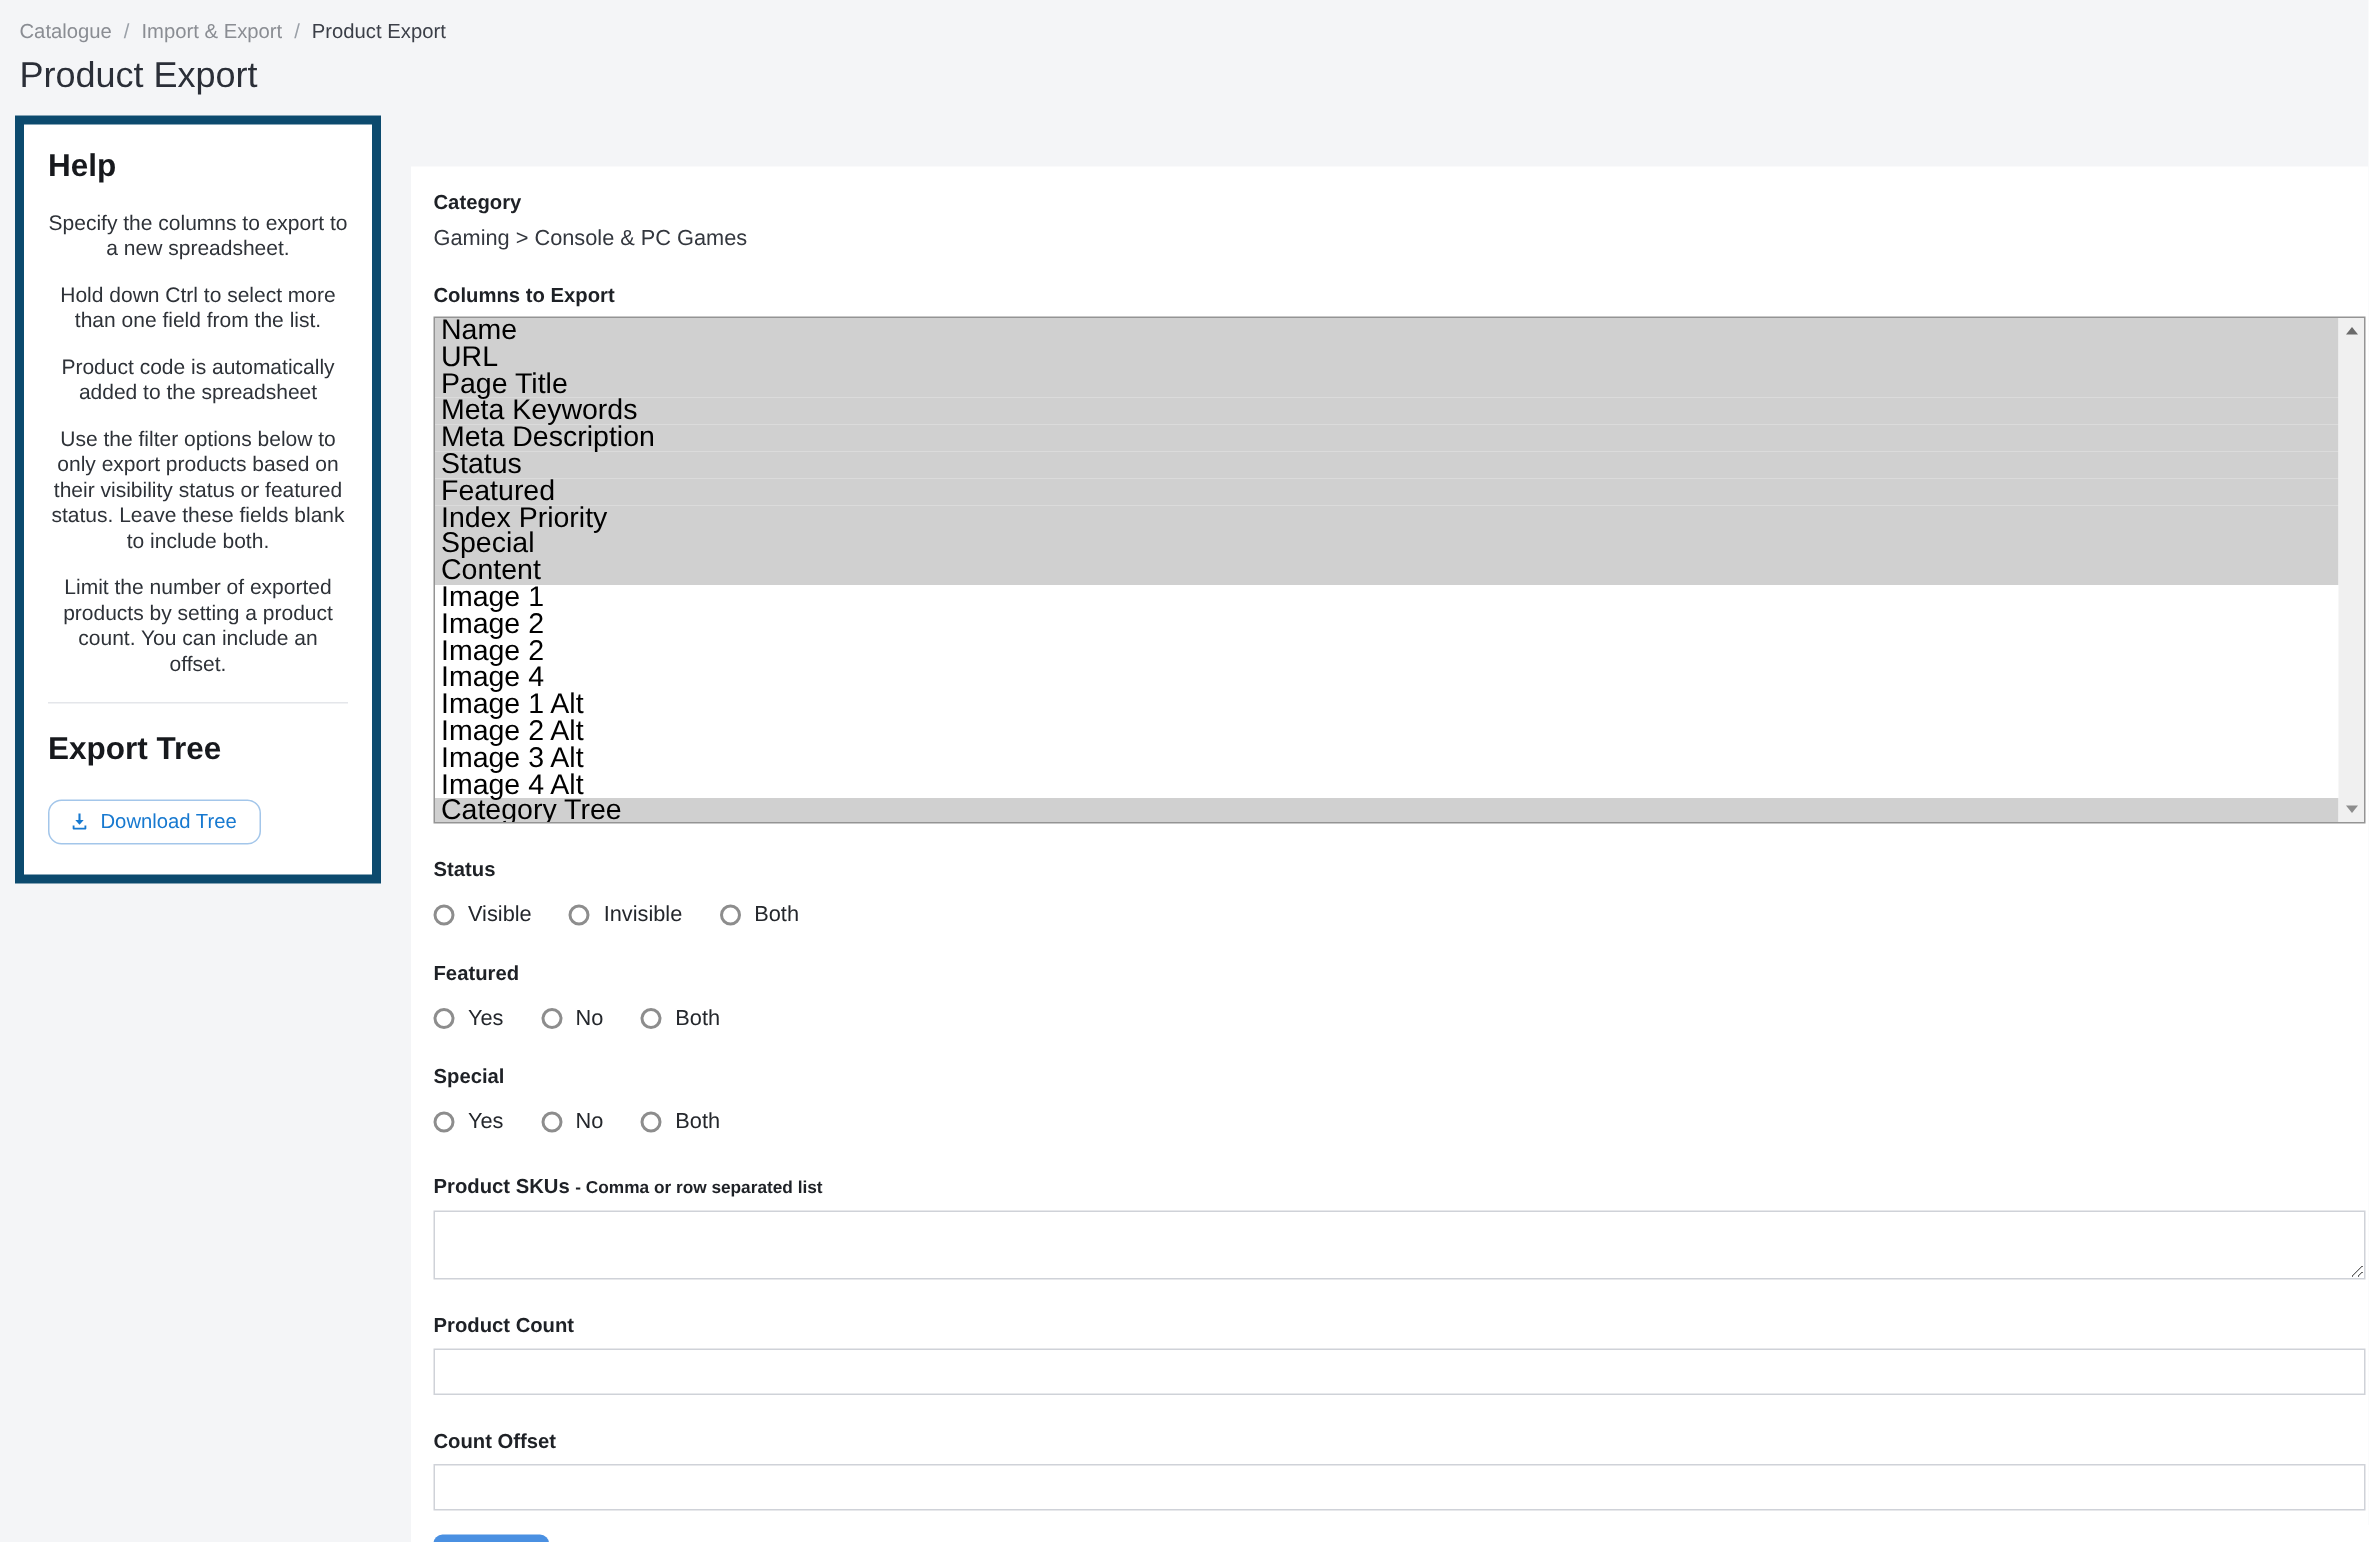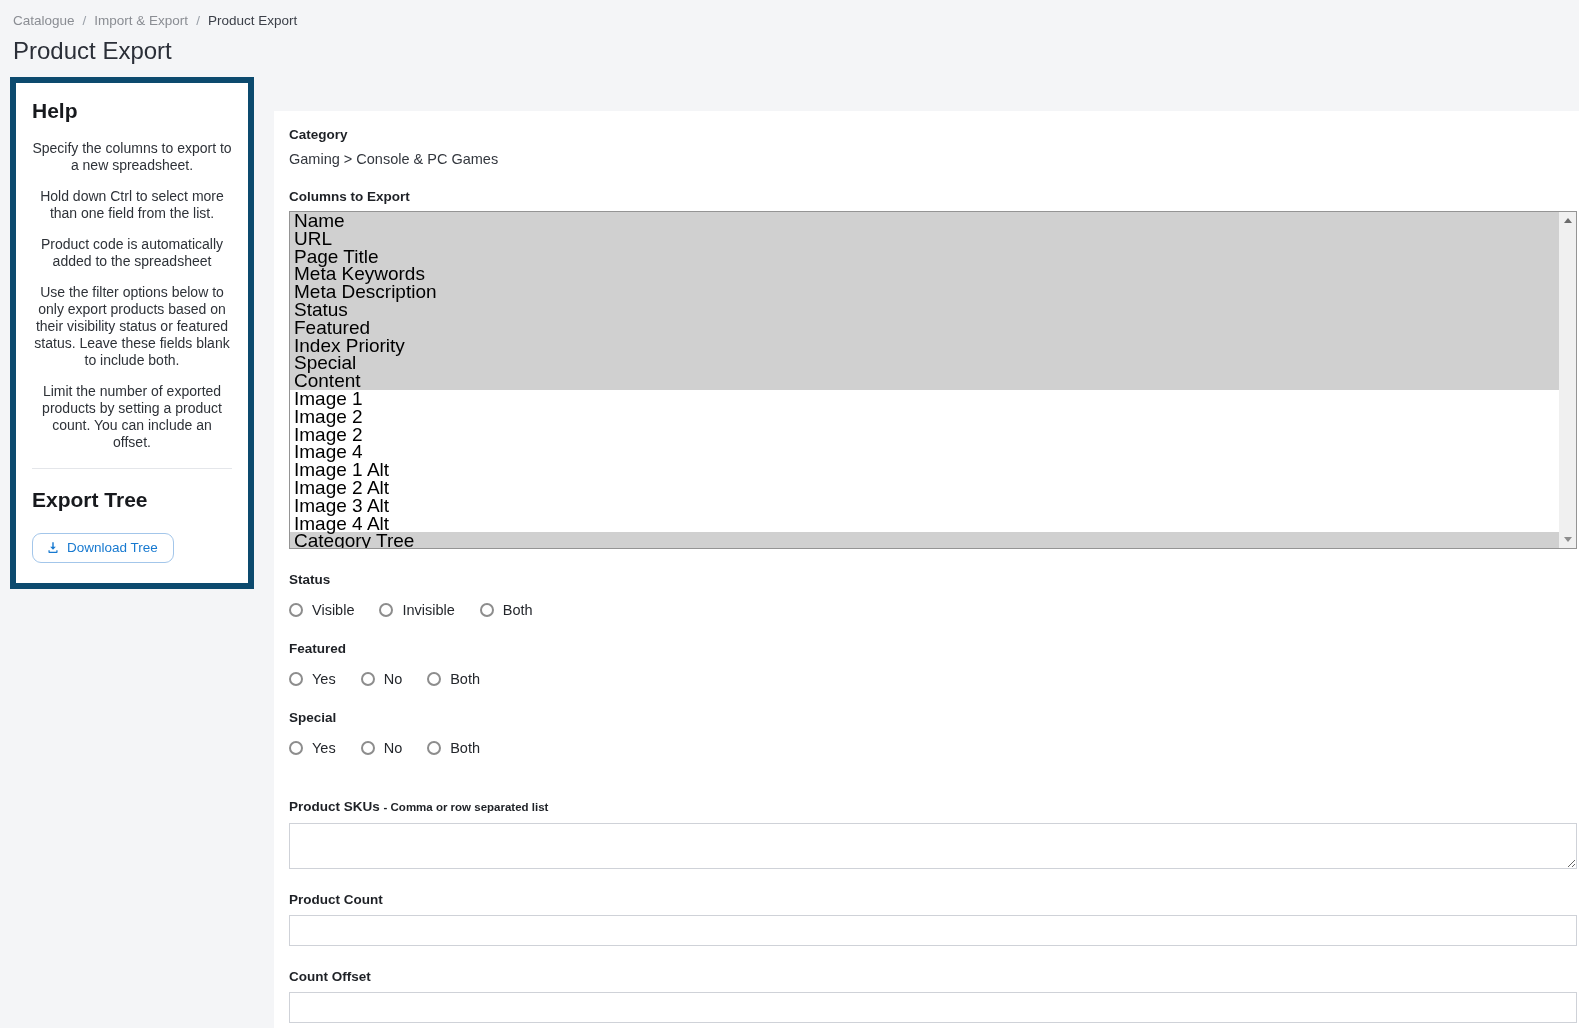--- a/index.html
+++ b/index.html
@@ -149,21 +149,21 @@
   .radio-circle {
     width: 14px; height: 14px;
     border: 2px solid #8d8d8d;
     border-radius: 50%;
     background: #ffffff;
     flex-shrink: 0;
   }
   .radio-label { font-size: 14.5px; color: #24272c; }
 
   
-  .skus-label { margin-top: 43px; }
+  .skus-label { margin-top: 27px; }
   .label-hint { font-size: 11.5px; font-weight: 700; color: #1e2126; }
   .skus-textarea {
     display: block;
     width: 100%;
     height: 46px;
     margin-top: 9px;
     border: 1px solid #cfd2d8;
     resize: both;
     font-family: inherit;
     font-size: 14px;

